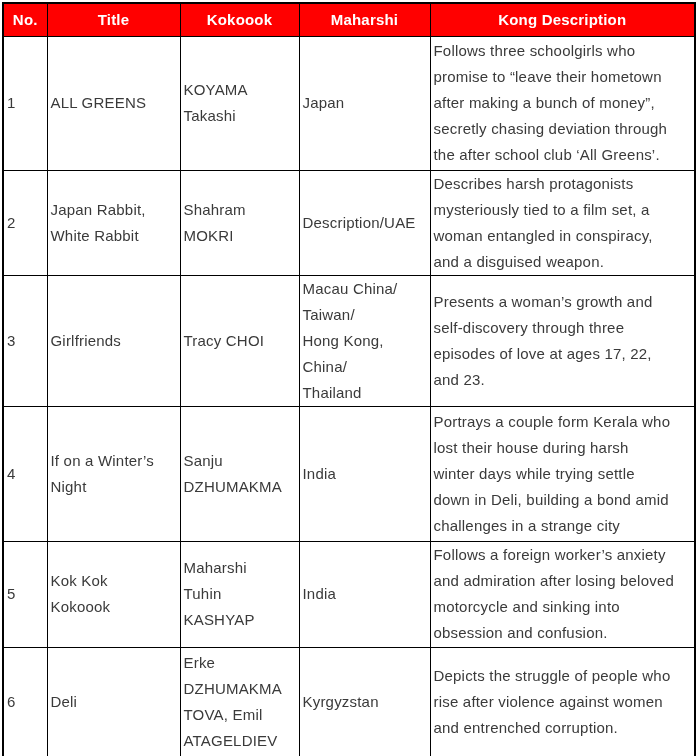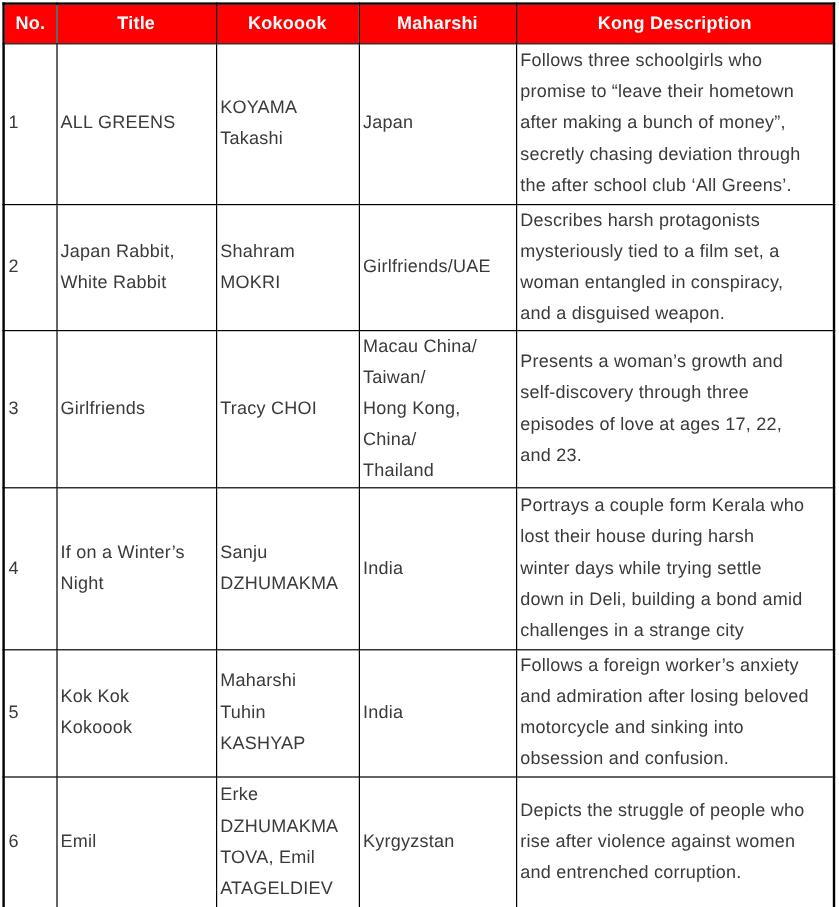--- a/index.html
+++ b/index.html
@@ -78,21 +78,21 @@
 after making a bunch of money”,
 secretly chasing deviation through
 the after school club ‘All Greens’.</td>
     </tr>
     <tr class="h-r2">
       <td>2</td>
       <td>Japan Rabbit,
 White Rabbit</td>
       <td>Shahram
 MOKRI</td>
-      <td>Girlfriends/UAE</td>
+      <td>Description/UAE</td>
       <td>Describes harsh protagonists
 mysteriously tied to a film set, a
 woman entangled in conspiracy,
 and a disguised weapon.</td>
     </tr>
     <tr class="h-r3">
       <td>3</td>
       <td>Girlfriends</td>
       <td>Tracy CHOI</td>
       <td>Macau China/
@@ -126,21 +126,21 @@
 Tuhin
 KASHYAP</td>
       <td>India</td>
       <td>Follows a foreign worker’s anxiety
 and admiration after losing beloved
 motorcycle and sinking into
 obsession and confusion.</td>
     </tr>
     <tr class="h-r6">
       <td>6</td>
-      <td>Emil</td>
+      <td>Deli</td>
       <td>Erke
 DZHUMAKMA
 TOVA, Emil
 ATAGELDIEV</td>
       <td>Kyrgyzstan</td>
       <td>Depicts the struggle of people who
 rise after violence against women
 and entrenched corruption.</td>
     </tr>
   </tbody>

